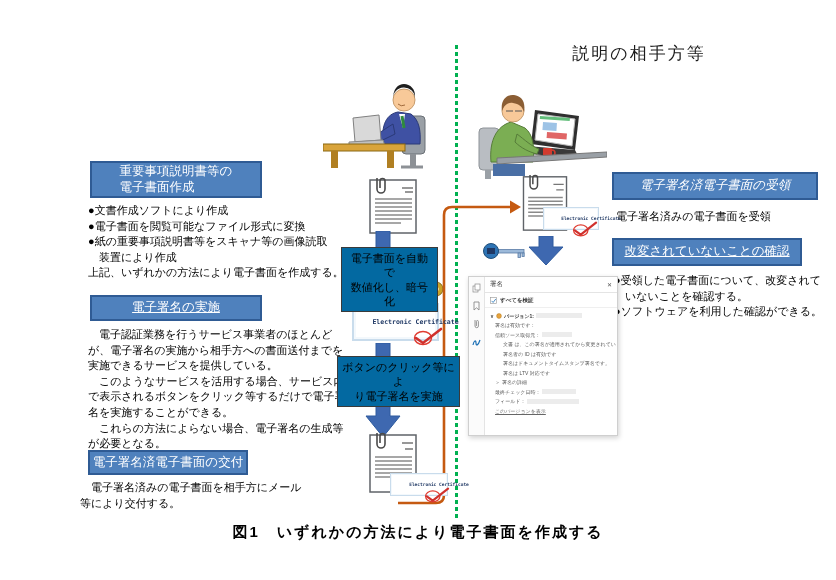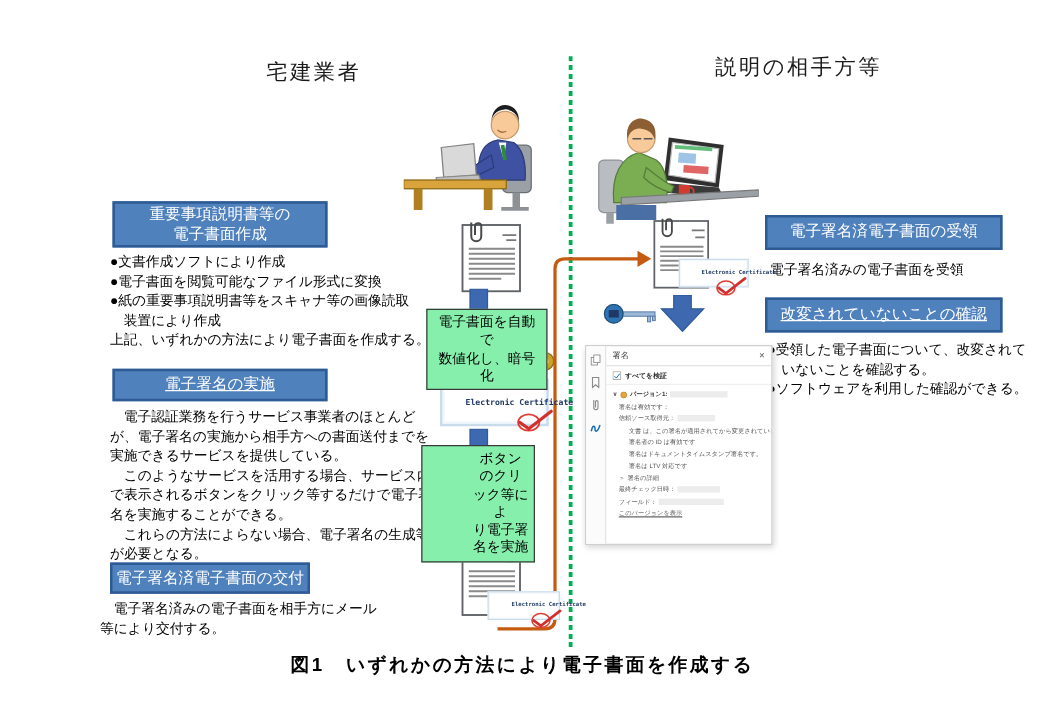--- a/index.html
+++ b/index.html
@@ -3,25 +3,25 @@
 <meta charset="utf-8">
 <style>
   html,body { margin:0; padding:0; background:#fff; }
   .canvas { position:relative; width:836px; height:580px; background:#fff; overflow:hidden;
             font-family:"Liberation Sans","DejaVu Sans",sans-serif; }
   .abs { position:absolute; }
 
   .hdr { font-size:17px; color:#1a1a1a; text-align:center; letter-spacing:2px; }
 
   .step-box { background:#4F81BD; border:2px solid #2F5B94; color:#fff;
-              display:flex; align-items:center; justify-content:center; text-align:center;
+              display:flex; align-items:center; justify-content:center; 
               font-size:12.5px; line-height:1.25; white-space:pre-line; box-sizing:border-box; }
   .body-txt { font-size:11px; color:#000; line-height:1.42; white-space:pre-line; }
 
-  .flow-label { background:#86efac; border:1px solid #3a3a3a; font-size:11px; line-height:1.3;
+  .flow-label { background:#0369a1; border:1px solid #3a3a3a; font-size:11px; line-height:1.3;
                 text-align:center; white-space:pre-line; padding:3px 4px; box-sizing:border-box; z-index:3; }
 
   .divider-green { width:3px; background-image:repeating-linear-gradient(to bottom,#00B050 0 4px,transparent 4px 7px); }
 
   .cert { background:#fff; border:2px solid #C9DCEC; box-shadow:inset 0 0 0 2px #f3f8fc;
           display:flex; align-items:center; justify-content:center; box-sizing:border-box; z-index:2; }
   .cert-text { font-family:"DejaVu Sans Mono",monospace; font-size:6.5px; font-weight:bold; color:#1F3864; white-space:nowrap;margin-left:40px; }
   .cert.small { border-width:1.5px; box-shadow:inset 0 0 0 1px #f3f8fc; }
   .cert.small .cert-text { font-size:4.5px; }
 
@@ -43,21 +43,20 @@
   .sp-row.ver { color:#333; font-weight:bold; padding-left:5px; }
   .chev { font-size:5px; color:#666; }
   .redact { display:inline-block; height:5px; background:#ececec; }
   .sp-link { text-decoration:underline; color:#666; }
 </style>
 </head>
 <body>
 
 <div class="canvas">
 
-  <div class="abs hdr" style="left:176px; top:46px; width:150px;">宅建業者</div>
   <div class="abs hdr" style="left:564px; top:42px; width:150px;">説明の相手方等</div>
 
   <div class="abs divider-green" style="left:455px; top:45px; height:475px;"></div>
 
   <svg class="abs" style="left:323px; top:80px;" width="110" height="90" viewBox="0 0 110 90">
     <rect x="79" y="36" width="23" height="38" rx="4" fill="#9aa0a6" stroke="#6b7076"></rect>
     <rect x="87" y="74" width="6" height="13" fill="#8d9196"></rect>
     <path d="M78,87 h22" stroke="#8d9196" stroke-width="3" fill="none"></path>
     <path d="M60,64 C58,44 64,34 75,32 L88,34 C96,40 98,50 97,64 Z" fill="#3F51A3" stroke="#2b3a78"></path>
     <path d="M70,44 C60,50 52,56 46,60 L48,65 C56,62 64,58 72,54 Z" fill="#3F51A3" stroke="#2b3a78"></path>
@@ -136,21 +135,21 @@
     <span class="cert-text">Electronic Certificate</span>
   </div>
   <svg class="abs" style="left:413px; top:327px; z-index:3;" width="30" height="20" viewBox="0 0 30 20">
     <ellipse cx="10" cy="11" rx="8.5" ry="6.5" stroke="#E03C31" stroke-width="1.4" fill="none"></ellipse>
     <path d="M3,11 L10,16 L28,2" stroke="#D0312D" stroke-width="2.6" fill="none" stroke-linecap="round"></path>
   </svg>
 
   <svg class="abs" style="left:365px; top:343px;" width="36" height="95" viewBox="0 0 36 95">
     <polygon points="11,0 25,0 25,73 35,73 18,94 1,73 11,73" fill="#3E68B0" stroke="#2E5B9E"></polygon>
   </svg>
-  <div class="abs flow-label" style="left:337px; top:356px; width:91px;padding-left:40px;">ボタンのクリック等によ
+  <div class="abs flow-label" style="left:337px; top:356px; width:123px;">ボタンのクリック等によ
 り電子署名を実施</div>
 
   <svg class="abs" style="left:362px; top:432px;" width="62" height="62" viewBox="0 0 62 62">
     <rect x="8" y="3" width="46" height="57" fill="#fff" stroke="#5f6368" stroke-width="1.5"></rect>
     <path d="M40,11 h11 M43,17 h8" stroke="#777" stroke-width="1.4"></path>
     <path d="M13,25 h37 M13,29 h37 M13,33 h37 M13,37 h37 M13,41 h37 M13,45 h26" stroke="#8a8a8a" stroke-width="1.6"></path>
     <path d="M15,1 v11 a4,4 0 0 0 8,0 V4 a2.5,2.5 0 0 0 -5,0 v7" stroke="#4a4a4a" stroke-width="1.6" fill="none"></path>
   </svg>
   <div class="abs cert small" style="left:390px; top:473px; width:58px; height:23px;">
     <span class="cert-text">Electronic Certificate</span>
@@ -259,21 +258,21 @@
             <span>フィールド：</span>
             <span class="redact" style="width:52px"></span>
           </div>
         <div class="sp-row">
             <span class="sp-link">このバージョンを表示</span>
           </div>
       </div>
     </div>
   </div>
 
-  <div class="abs step-box" style="left:612px; top:172px; width:190px; height:28px;">電子署名済電子書面の受領</div>
+  <div class="abs step-box" style="left:612px; top:172px; width:206px; height:28px;font-style:italic;">電子署名済電子書面の受領</div>
   <div class="abs body-txt" style="left:616px; top:209px; width:195px;">電子署名済みの電子書面を受領</div>
 
   <div class="abs step-box" style="left:612px; top:238px; width:190px; height:28px;text-decoration:underline;">改変されていないことの確認</div>
   <div class="abs body-txt" style="left:614px; top:273px; width:210px;">●受領した電子書面について、改変されて
 　いないことを確認する。
 ●ソフトウェアを利用した確認ができる。</div>
 
   <div class="abs caption" style="left:0; right:0; top:523px;">図1　いずれかの方法により電子書面を作成する</div>
 
 </div>

